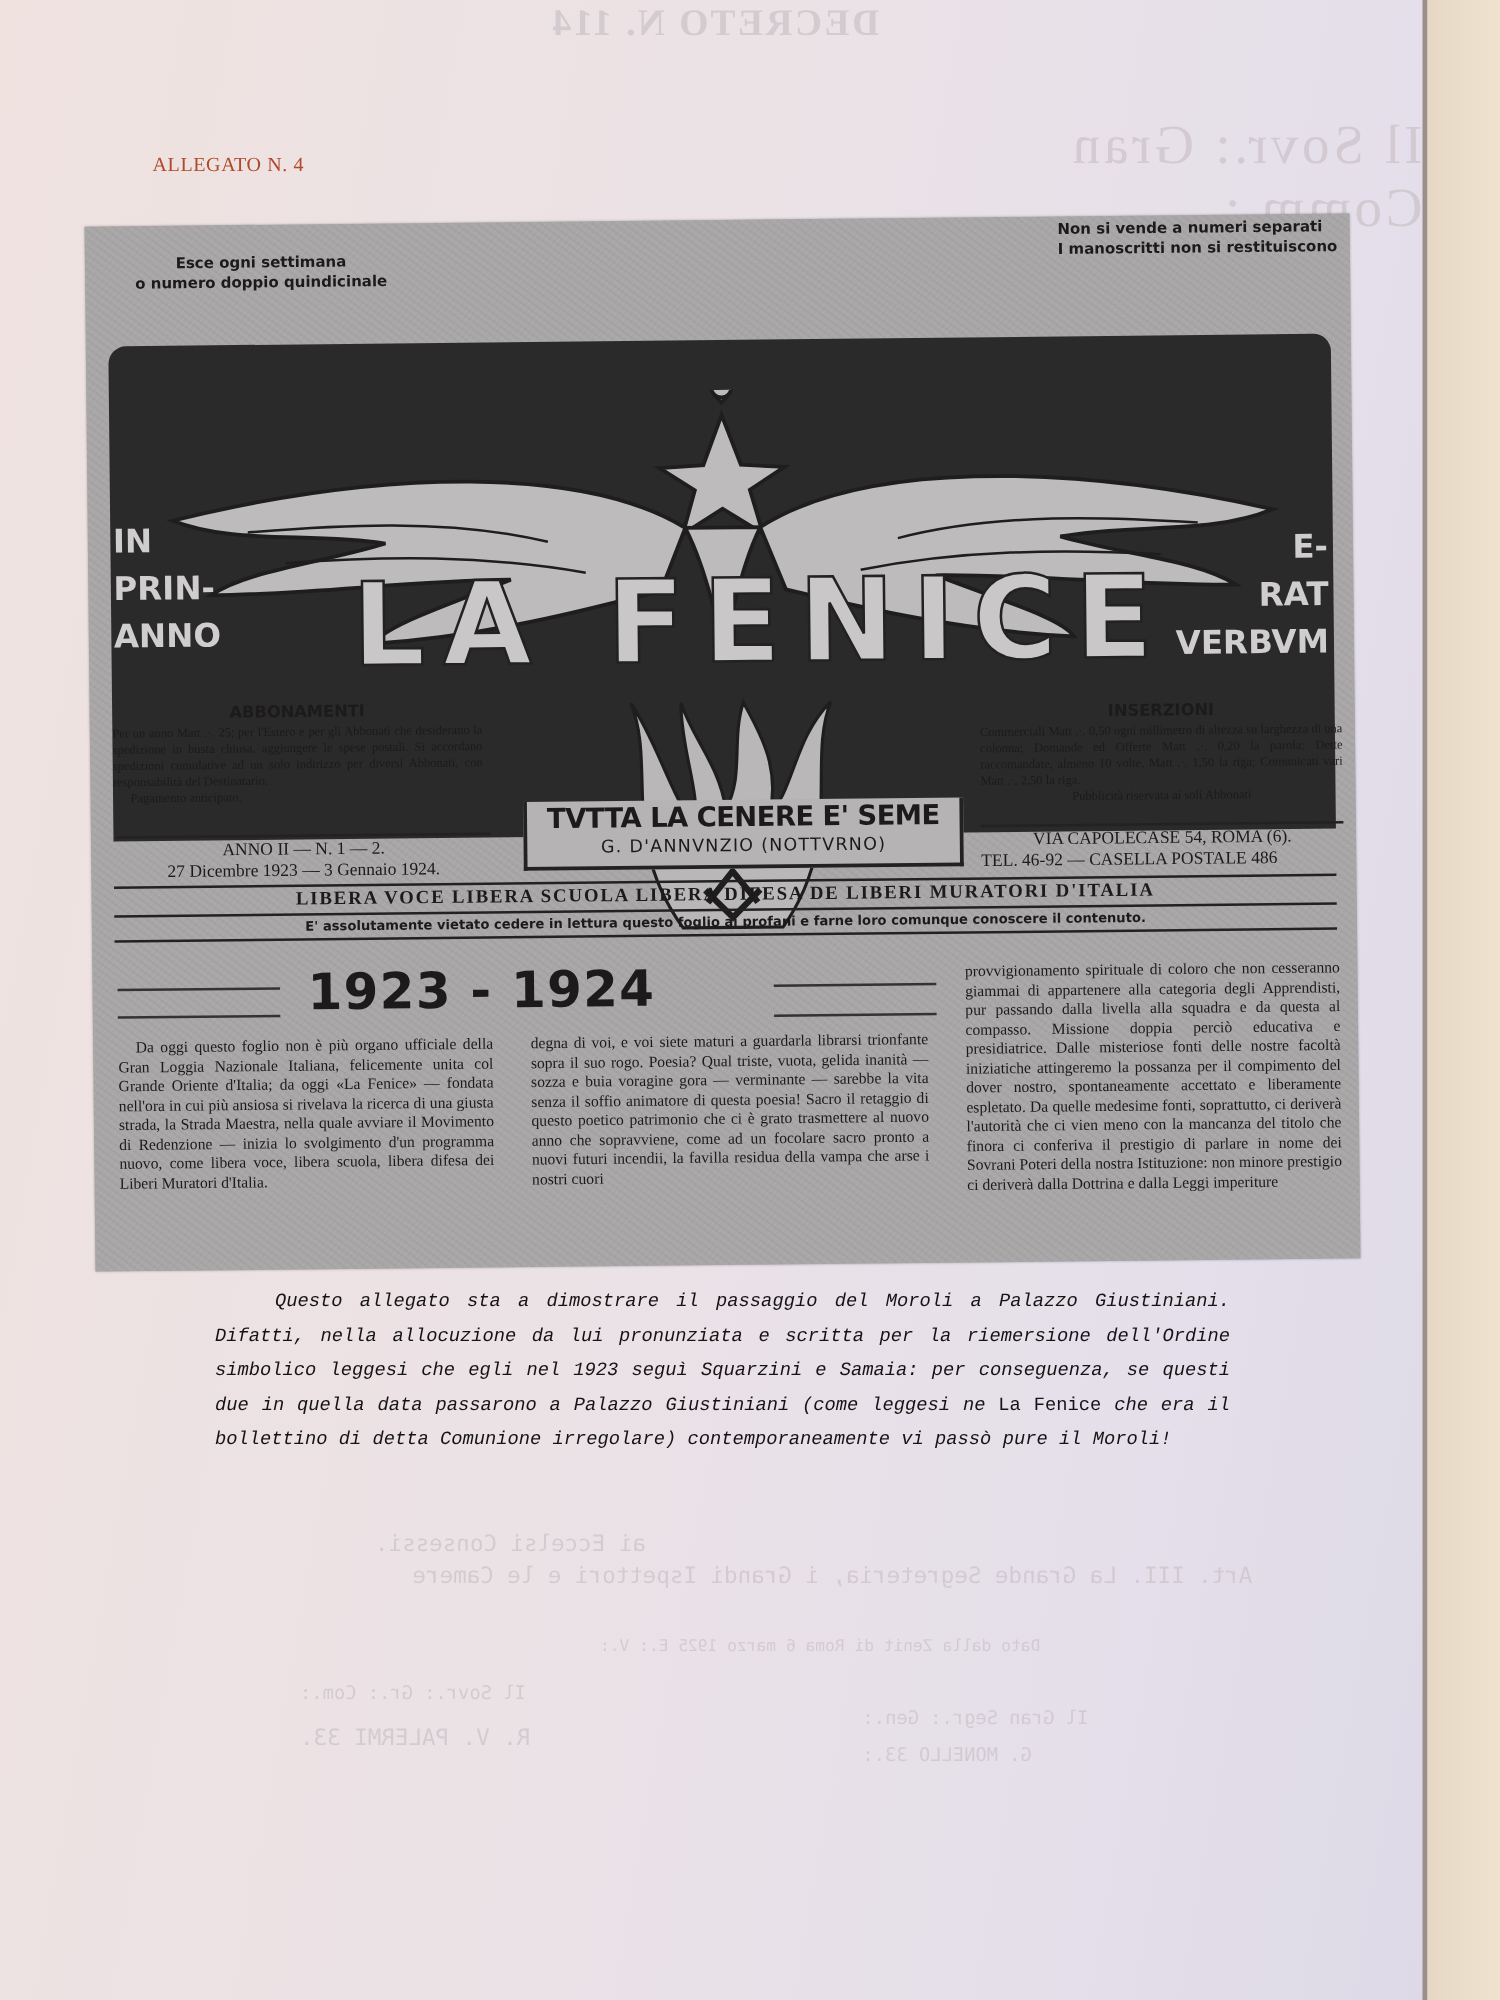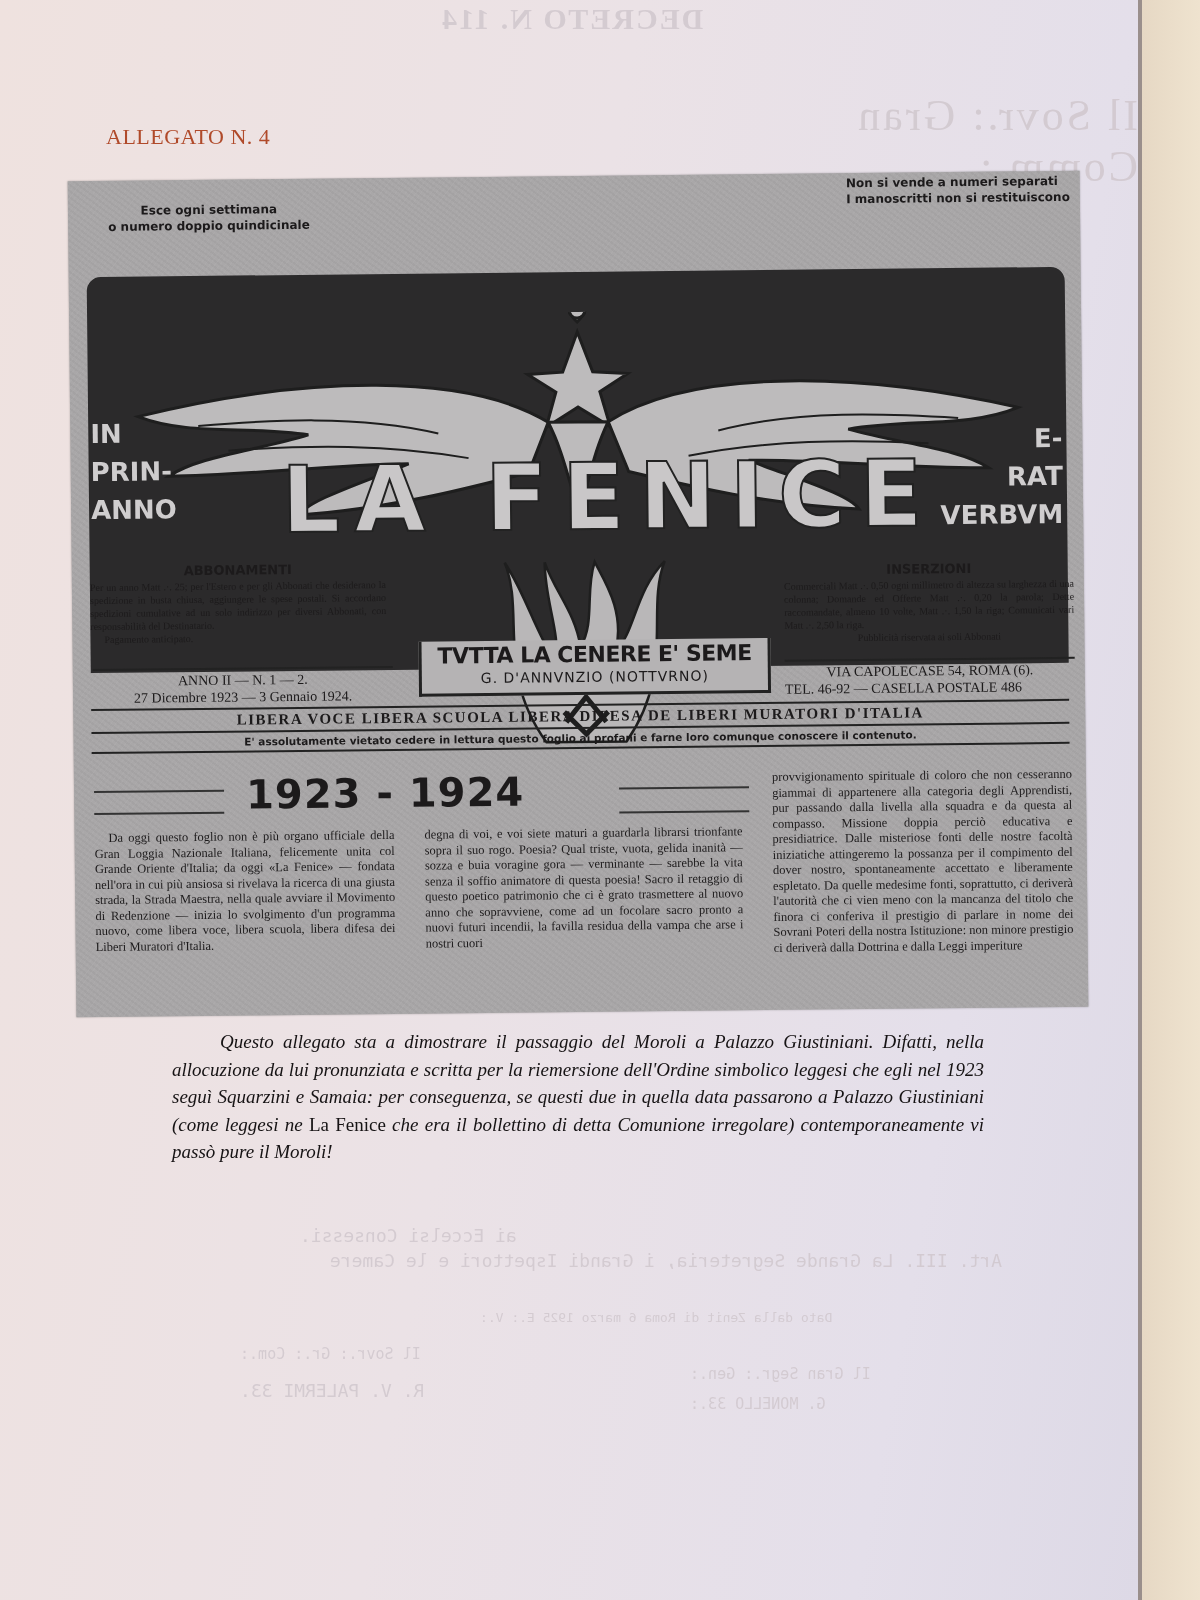--- a/index.html
+++ b/index.html
@@ -14,21 +14,21 @@
   .bleed.b1{left:440px;top:2px;font-size:30px;font-weight:bold;letter-spacing:2px;}
   .bleed.b2{left:760px;top:90px;font-size:44px;letter-spacing:3px;}
   .bleed.b3{left:300px;top:1225px;font-size:18px;font-family:"DejaVu Sans Mono",monospace;}
   .bleed.b4{left:330px;top:1250px;font-size:18px;font-family:"DejaVu Sans Mono",monospace;}
   .bleed.b5{left:480px;top:1310px;font-size:13px;font-family:"DejaVu Sans Mono",monospace;}
   .bleed.b6{left:240px;top:1345px;font-size:15px;font-family:"DejaVu Sans Mono",monospace;}
   .bleed.b7{left:240px;top:1380px;font-size:18px;font-family:"DejaVu Sans Mono",monospace;}
   .bleed.b8{left:690px;top:1365px;font-size:15px;font-family:"DejaVu Sans Mono",monospace;}
   .bleed.b9{left:690px;top:1395px;font-size:15px;font-family:"DejaVu Sans Mono",monospace;}
 
-  .allegato{position:absolute;left:106px;top:124px;font-size:22px;color:#b04a2a;letter-spacing:.5px;}
+  .allegato{position:absolute;left:122px;top:124px;font-size:16px;color:#b04a2a;letter-spacing:.5px;}
 
   .clip{position:absolute;left:72px;top:176px;width:1012px;height:836px;background:#a9a7a8;
     transform:rotate(-0.6deg);overflow:hidden;color:#1c1a1b;
     box-shadow:0 0 2px rgba(0,0,0,.3);}
   .clip .noise{position:absolute;inset:0;
     background:repeating-linear-gradient(37deg,rgba(0,0,0,.03) 0 2px,transparent 2px 5px),
                repeating-linear-gradient(-52deg,rgba(255,255,255,.04) 0 1px,transparent 1px 4px);}
   .topnote{position:absolute;font-family:"DejaVu Sans",sans-serif;font-weight:bold;font-size:12px;line-height:16px;}
   .topnote.left{left:40px;top:22px;text-align:center;}
   .topnote.right{right:10px;top:2px;text-align:left;}
@@ -58,22 +58,22 @@
   .warn{position:absolute;left:18px;top:556px;width:978px;text-align:center;font-family:"DejaVu Sans",sans-serif;
     font-weight:bold;font-size:10.5px;border-bottom:2px solid #222;padding-bottom:3px;}
   .years{position:absolute;left:172px;top:592px;font-family:"DejaVu Sans",sans-serif;font-weight:bold;font-size:40px;letter-spacing:1px;}
   .rule{position:absolute;height:2px;background:#333;}
   .col{position:absolute;top:650px;font-size:12.5px;line-height:15.5px;text-align:justify;}
   .col.c1{left:20px;width:300px;text-indent:14px;}
   .col.c2{left:350px;width:318px;top:650px;}
   .col.c3{left:698px;width:300px;top:596px;}
   .col p{margin:0;}
 
-  .caption{position:absolute;left:172px;top:1028px;width:812px;font-style:italic;font-size:19px;line-height:27.5px;
-    color:#161314;text-align:justify;text-indent:48px;font-family:Liberation Serif, serif;}
+  .caption{position:absolute;left:172px;top:1028px;width:812px;font-style:italic;font-size:15px;line-height:27.5px;
+    color:#161314;text-align:justify;text-indent:48px;font-family:Liberation Mono, monospace;}
   .caption .roman{font-style:normal;}
 </style>
 </head>
 <body>
 
 <div class="page">
   <div class="bleed b1">DECRETO N. 114</div>
   <div class="bleed b2">Il Sovr.: Gran Comm.:</div>
   <div class="bleed b3">ai Eccelsi Consessi.</div>
   <div class="bleed b4">Art. III. La Grande Segreteria, i Grandi Ispettori e le Camere</div>

